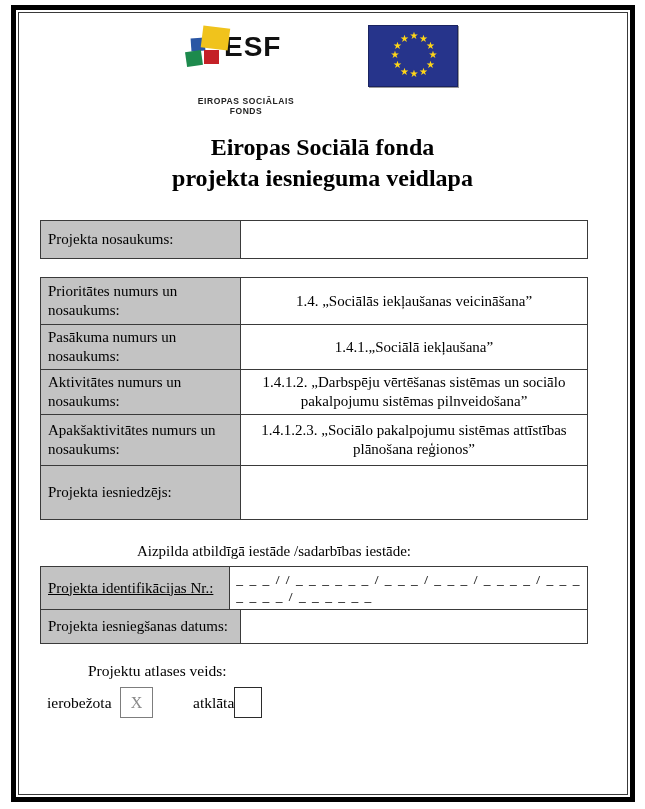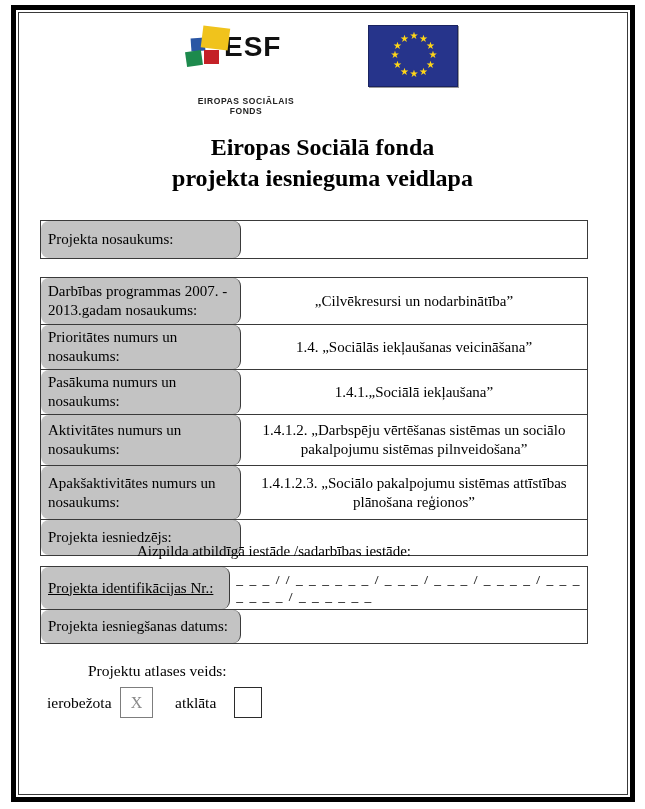--- a/index.html
+++ b/index.html
@@ -44,21 +44,21 @@
   
   .title { position:absolute; left:0; top:132px; width:645px; text-align:center;
            font-weight:bold; font-size:24px; line-height:31px; }
 
   
   .tbl { position:absolute; left:40px; width:548px; border:1px solid #3a3a3a; }
   .trow { display:flex; border-top:1px solid #3a3a3a; }
   .trow:first-child { border-top:none; }
   .tlabel { width:200px; background:#c3c3c3; border-right:1px solid #3a3a3a;
             padding:3px 6px 3px 7px; font-size:15px; line-height:19px;
-            display:flex; align-items:center;border-radius:8px; }
+            display:flex; align-items:center; }
   .tvalue { flex:1; background:#fff; padding:3px 10px; font-size:15px; line-height:19px;
             display:flex; align-items:center; justify-content:center; text-align:center; }
 
   .tbl1 { top:220px; }
   .tbl1 .trow { min-height:37px; }
 
   .tbl2 { top:277px; }
   .tbl2 .trow:nth-child(1) { min-height:46px; }
   .tbl2 .trow:nth-child(2) { min-height:35px; }
   .tbl2 .trow:nth-child(3) { min-height:35px; }
@@ -73,21 +73,21 @@
   .tbl3 .trow:nth-child(2) { min-height:34px; }
   .tlabel-underline { text-decoration:underline; }
   .id-value { flex-direction:column; align-items:flex-start; justify-content:center;
               padding:2px 6px; text-align:left; }
   .id-line { font-size:13.5px; line-height:17px; letter-spacing:1.5px; font-weight:bold; color:#2e2e2e;
              white-space:nowrap; }
 
   
   .sel-heading { position:absolute; left:47px; top:662px; font-size:15.5px;margin-left:41px; }
   .sel-label1 { position:absolute; left:47px;  top:694px; font-size:15.5px; }
-  .sel-label2 { position:absolute; left:175px; top:694px; font-size:15.5px; }
+  .sel-label2 { position:absolute; left:193px; top:694px; font-size:15.5px; }
   .cbox { position:absolute; display:flex; align-items:center; justify-content:center;
           font-size:16px; background:#fff; }
   .cbox-checked { left:120px; top:687px; width:33px; height:31px; border:1px solid #7d7d7d; color:#8a8a8a; }
   .cbox-empty   { left:234px; top:687px; width:28px; height:31px; border:1px solid #2b2b2b; color:#000; }
 </style>
 </head>
 <body>
 
 <div class="page">
   <div class="border-outer"></div>
@@ -127,24 +127,20 @@
 
   <div class="tbl tbl1">
     <div class="trow">
       <div class="tlabel">Projekta nosaukums:</div>
       <div class="tvalue"></div>
     </div>
   </div>
 
   <div class="tbl tbl2">
     <div class="trow">
-      <div class="tlabel">Darbības programmas 2007. - 2013.gadam nosaukums:</div>
-      <div class="tvalue">„Cilvēkresursi un nodarbinātība”</div>
-    </div>
-    <div class="trow">
       <div class="tlabel">Prioritātes numurs un nosaukums:</div>
       <div class="tvalue">1.4. „Sociālās iekļaušanas veicināšana”</div>
     </div>
     <div class="trow">
       <div class="tlabel">Pasākuma numurs un nosaukums:</div>
       <div class="tvalue">1.4.1.„Sociālā iekļaušana”</div>
     </div>
     <div class="trow">
       <div class="tlabel">Aktivitātes numurs un nosaukums:</div>
       <div class="tvalue">1.4.1.2.  „Darbspēju vērtēšanas sistēmas un sociālo pakalpojumu sistēmas pilnveidošana”</div>

